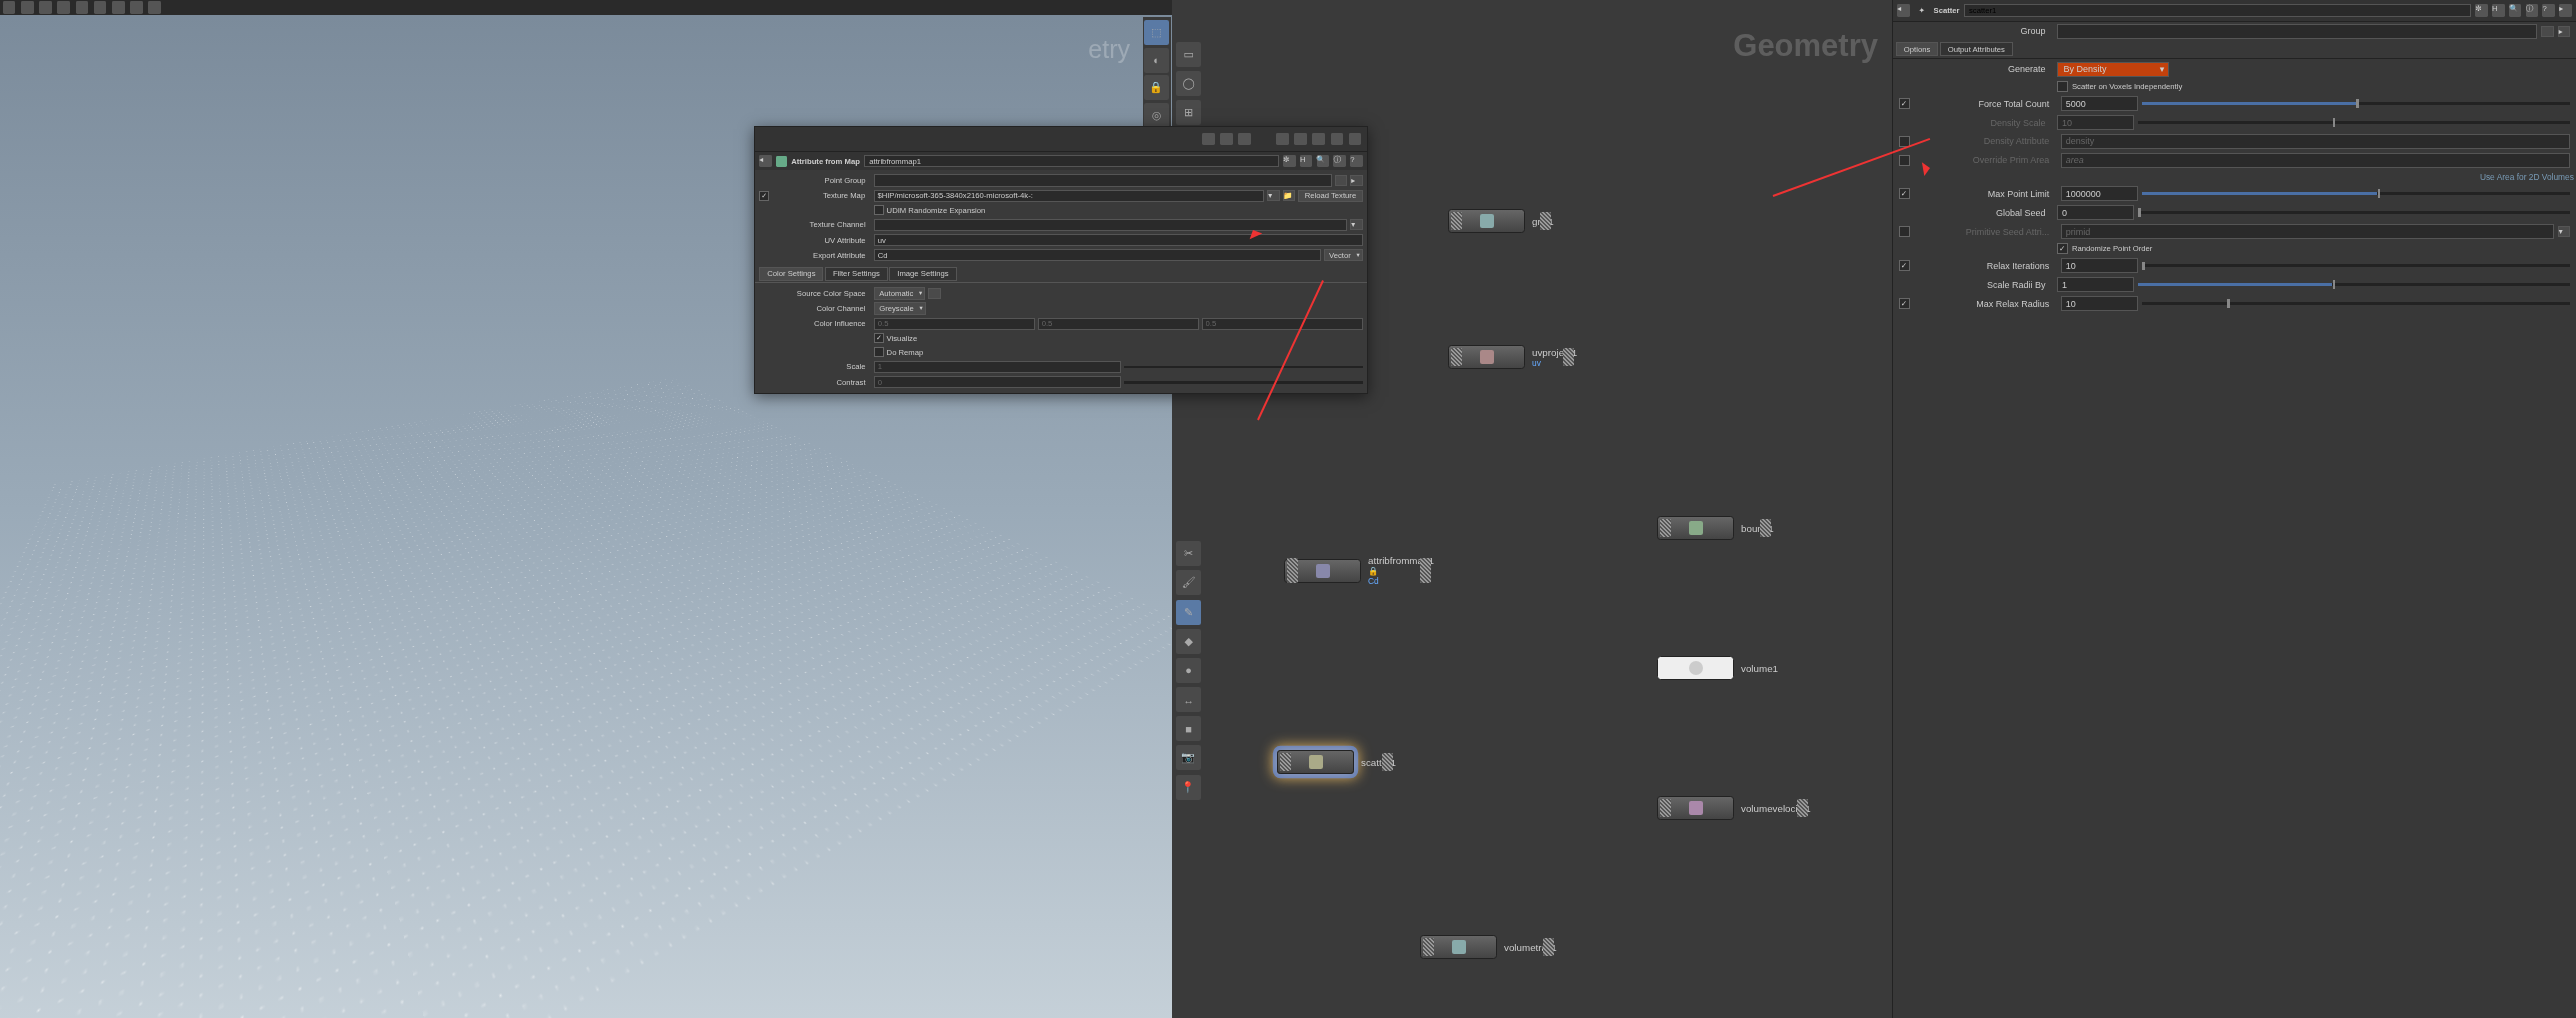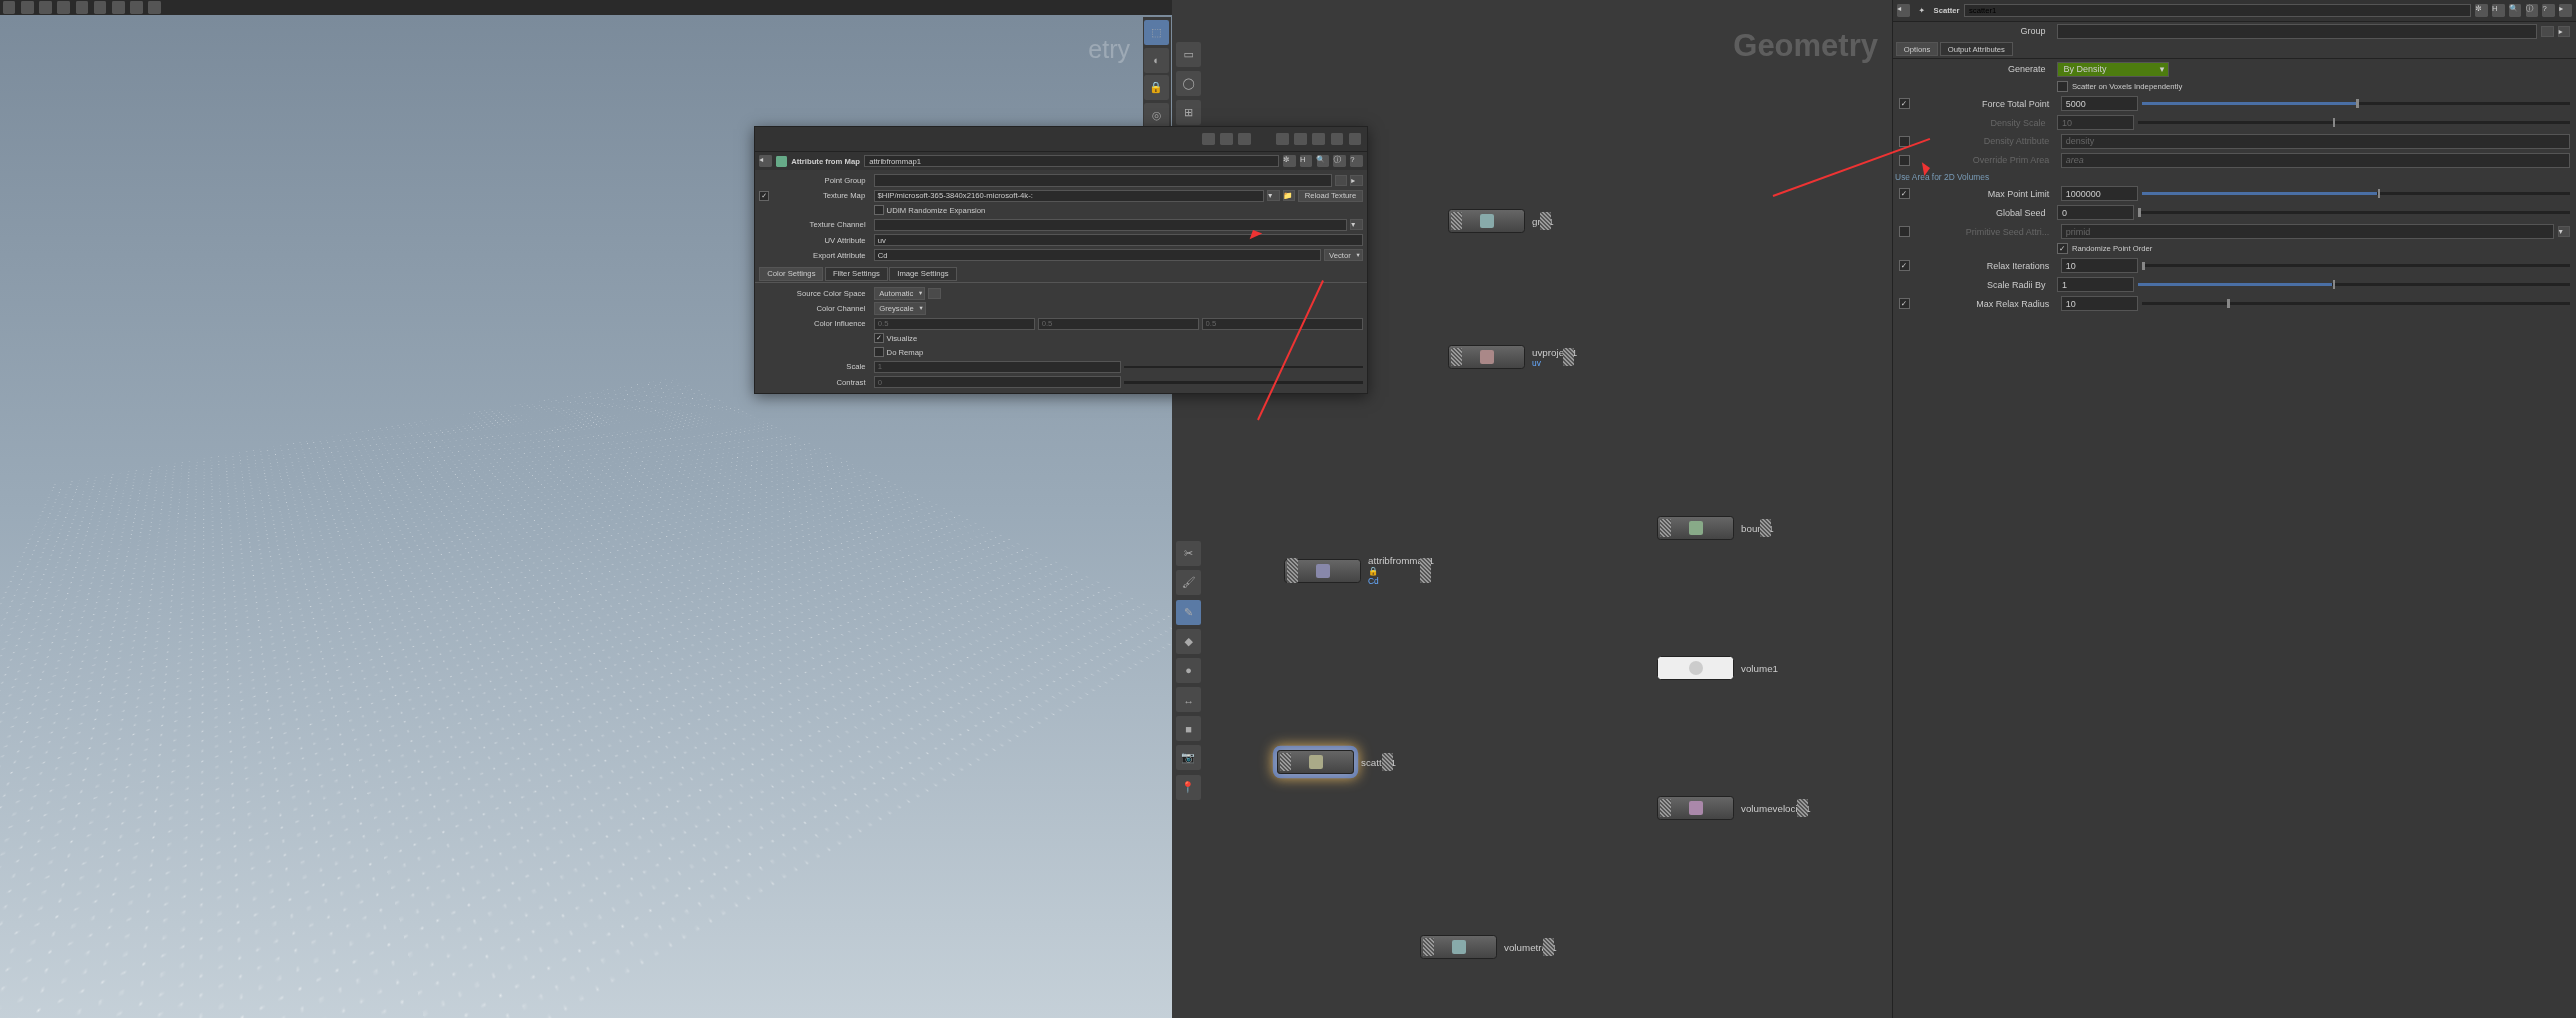--- a/index.html
+++ b/index.html
@@ -77,23 +77,23 @@
   .params-tabs { display:flex; gap:1.4px; padding:1.4px 2.8px; border-bottom:0.7px solid #222; }
   .srow { display: flex; align-items: center; padding: 2.1px 5.6px; gap: 4.2px; }
   .slabel { width: 154px; text-align: right; padding-right: 7px; font-size: 9px; color: #ccc; }
   .schk { width: 11px; height: 11px; border: 0.7px solid #666; background: #2a2a2a; cursor:pointer; display:flex;align-items:center;justify-content:center; }
   .schk.on::after { content:'✓'; color:#ccc; font-size:7.7px; }
   .sfield { background: #2a2a2a; border: 0.7px solid #555; padding: 1.4px 4.2px; font-size: 9px; color: #ccc; width: 77px; }
   .sfield.dim { color:#666; }
   .sslider { flex:1; height:2.8px; background:#222; position:relative; }
   .sslider .thumb { position:absolute; top:-2.8px; width:2.8px; height:8.4px; background:#888; }
   .sslider.hl::before { content:''; position:absolute; top:0;bottom:0;left:0;right:0; background:linear-gradient(90deg,#4a6fa5 0%, #4a6fa5 var(--pct,50%), #222 var(--pct,50%)); }
-  .sselect { background:#4d7c0f; border:0.7px solid #555; padding:1.4px 14px 1.4px 5.6px; font-size:9px; color:#ccc; position:relative; cursor:pointer; min-width:112px; }
+  .sselect { background:#c2410c; border:0.7px solid #555; padding:1.4px 14px 1.4px 5.6px; font-size:9px; color:#ccc; position:relative; cursor:pointer; min-width:112px; }
   .sselect::after { content:'▾'; position:absolute; right:3.5px; }
-  .hint { font-size:8.4px; color:#789ab5; text-align:left; padding:2.1px; }
+  .hint { font-size:8.4px; color:#789ab5; text-align:right; padding:2.1px; }
   
   svg { display:block; }
 </style>
 </head>
 <body>
 
 <div class="app">
 
   <div class="viewport-pane">
     <div class="top-toolbar">
@@ -369,21 +369,21 @@
         <span class="slabel">Generate</span>
         <div class="sselect">By Density</div>
       </div>
       <div class="srow">
         <span class="slabel"></span>
         <div class="schk"></div>
         <span>Scatter on Voxels Independently</span>
       </div>
       <div class="srow">
         <div class="schk on" style="margin-right:5.6px"></div>
-        <span class="slabel" style="width:137px">Force Total Point</span>
+        <span class="slabel" style="width:137px">Force Total Count</span>
         <input class="sfield" value="5000" style="">
         <div class="sslider hl" style="--pct:50%">
             <div class="thumb" style="left:50%"></div>
           </div>
       </div>
       <div class="srow">
         <span class="slabel" style="color:#666">Density Scale</span>
         <input class="sfield dim" value="10" style="">
         <div class="sslider">
             <div class="thumb" style="left:45%"></div>

